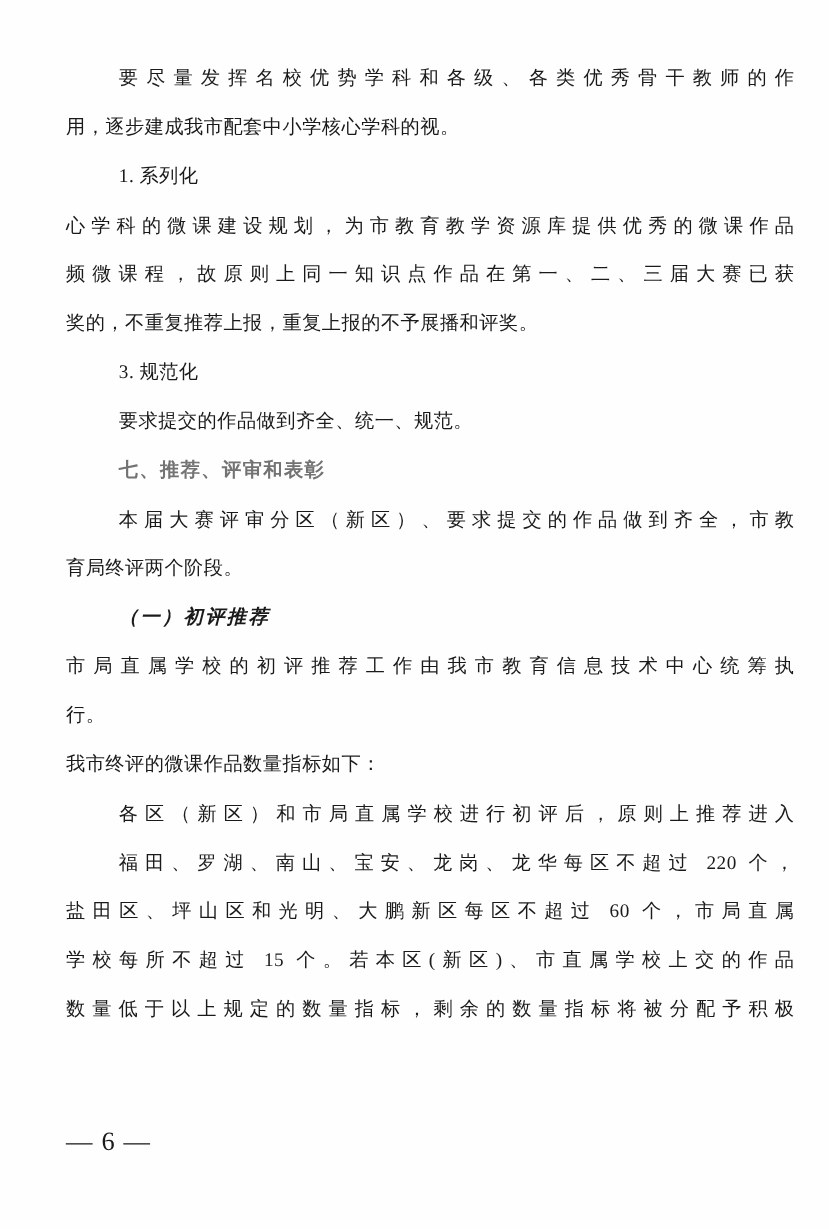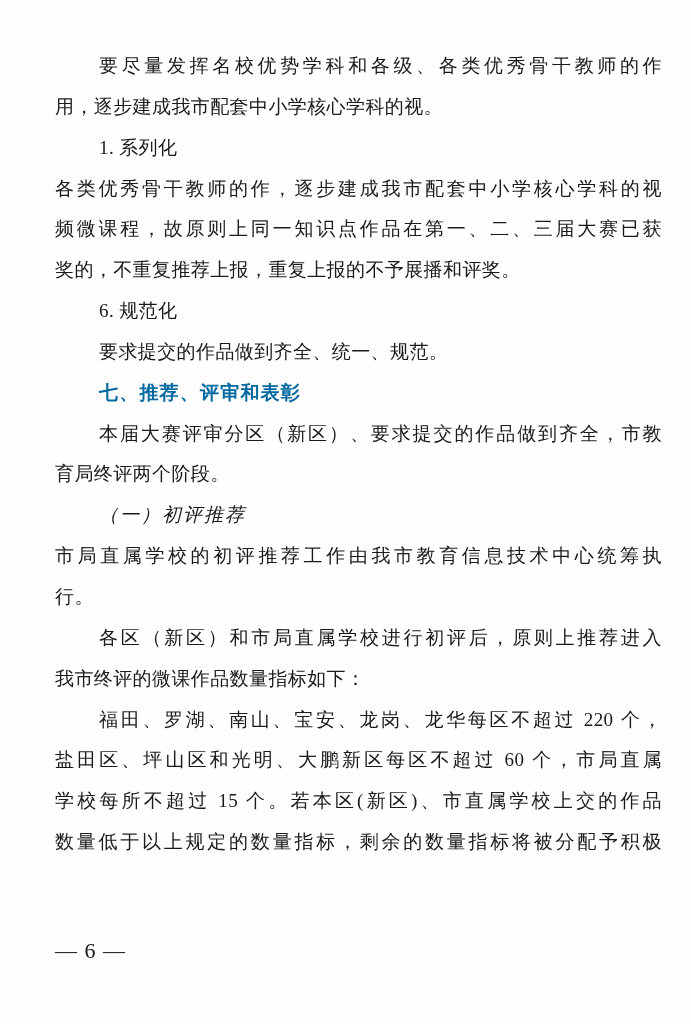--- a/index.html
+++ b/index.html
@@ -12,73 +12,74 @@
     width: 691px;
     height: 1024px;
     background: #fefefe;
     box-sizing: border-box;
     padding: 46px 29px 0 55px;
     overflow: hidden;
     font-family: "Liberation Serif", "DejaVu Serif", serif;
     color: #1a1a1a;
   }
   .line {
-    font-size: 19px;
+    font-size: 16px;
     line-height: 40.85px;
     letter-spacing: 0.4px;
     text-align: justify;
     text-align-last: left;
     text-justify: inter-character;
     white-space: nowrap;
   }
   .indent {
     text-indent: 44px;
   }
   .just {
     text-align-last: justify;
   }
   .heading {
     font-family: "Liberation Sans", "DejaVu Sans", sans-serif;
     font-weight: 700;
-    color: #0369a1;
+    color: #737373;
     letter-spacing: 1.2px;
   }
   .kaiti {
     font-style: italic;
     letter-spacing: 2px;
+    font-weight: bold;
   }
   .footer {
     position: absolute;
     left: 55px;
     top: 936px;
     font-size: 22px;
     line-height: 30px;
     letter-spacing: 1px;
     color: #1a1a1a;
   }
 </style>
 </head>
 <body>
 
 <div class="page">
   <div class="line indent just">要尽量发挥名校优势学科和各级、各类优秀骨干教师的作</div>
   <div class="line">用，逐步建成我市配套中小学核心学科的视。</div>
   <div class="line indent">1. 系列化</div>
-  <div class="line just">各类优秀骨干教师的作，逐步建成我市配套中小学核心学科的视</div>
+  <div class="line just">心学科的微课建设规划，为市教育教学资源库提供优秀的微课作品</div>
   <div class="line just">频微课程，故原则上同一知识点作品在第一、二、三届大赛已获</div>
   <div class="line">奖的，不重复推荐上报，重复上报的不予展播和评奖。</div>
-  <div class="line indent">6. 规范化</div>
+  <div class="line indent">3. 规范化</div>
   <div class="line indent">要求提交的作品做到齐全、统一、规范。</div>
   <div class="line indent heading">七、推荐、评审和表彰</div>
   <div class="line indent just">本届大赛评审分区（新区）、要求提交的作品做到齐全，市教</div>
   <div class="line">育局终评两个阶段。</div>
   <div class="line indent kaiti">（一）初评推荐</div>
   <div class="line just">市局直属学校的初评推荐工作由我市教育信息技术中心统筹执</div>
   <div class="line">行。</div>
+  <div class="line">我市终评的微课作品数量指标如下：</div>
   <div class="line indent just">各区（新区）和市局直属学校进行初评后，原则上推荐进入</div>
-  <div class="line">我市终评的微课作品数量指标如下：</div>
   <div class="line indent just">福田、罗湖、南山、宝安、龙岗、龙华每区不超过 220 个，</div>
   <div class="line just">盐田区、坪山区和光明、大鹏新区每区不超过 60 个，市局直属</div>
   <div class="line just">学校每所不超过 15 个。若本区(新区)、市直属学校上交的作品</div>
   <div class="line just">数量低于以上规定的数量指标，剩余的数量指标将被分配予积极</div>
 
   <div class="footer">— 6 —</div>
 </div>
 
 </body></html>

